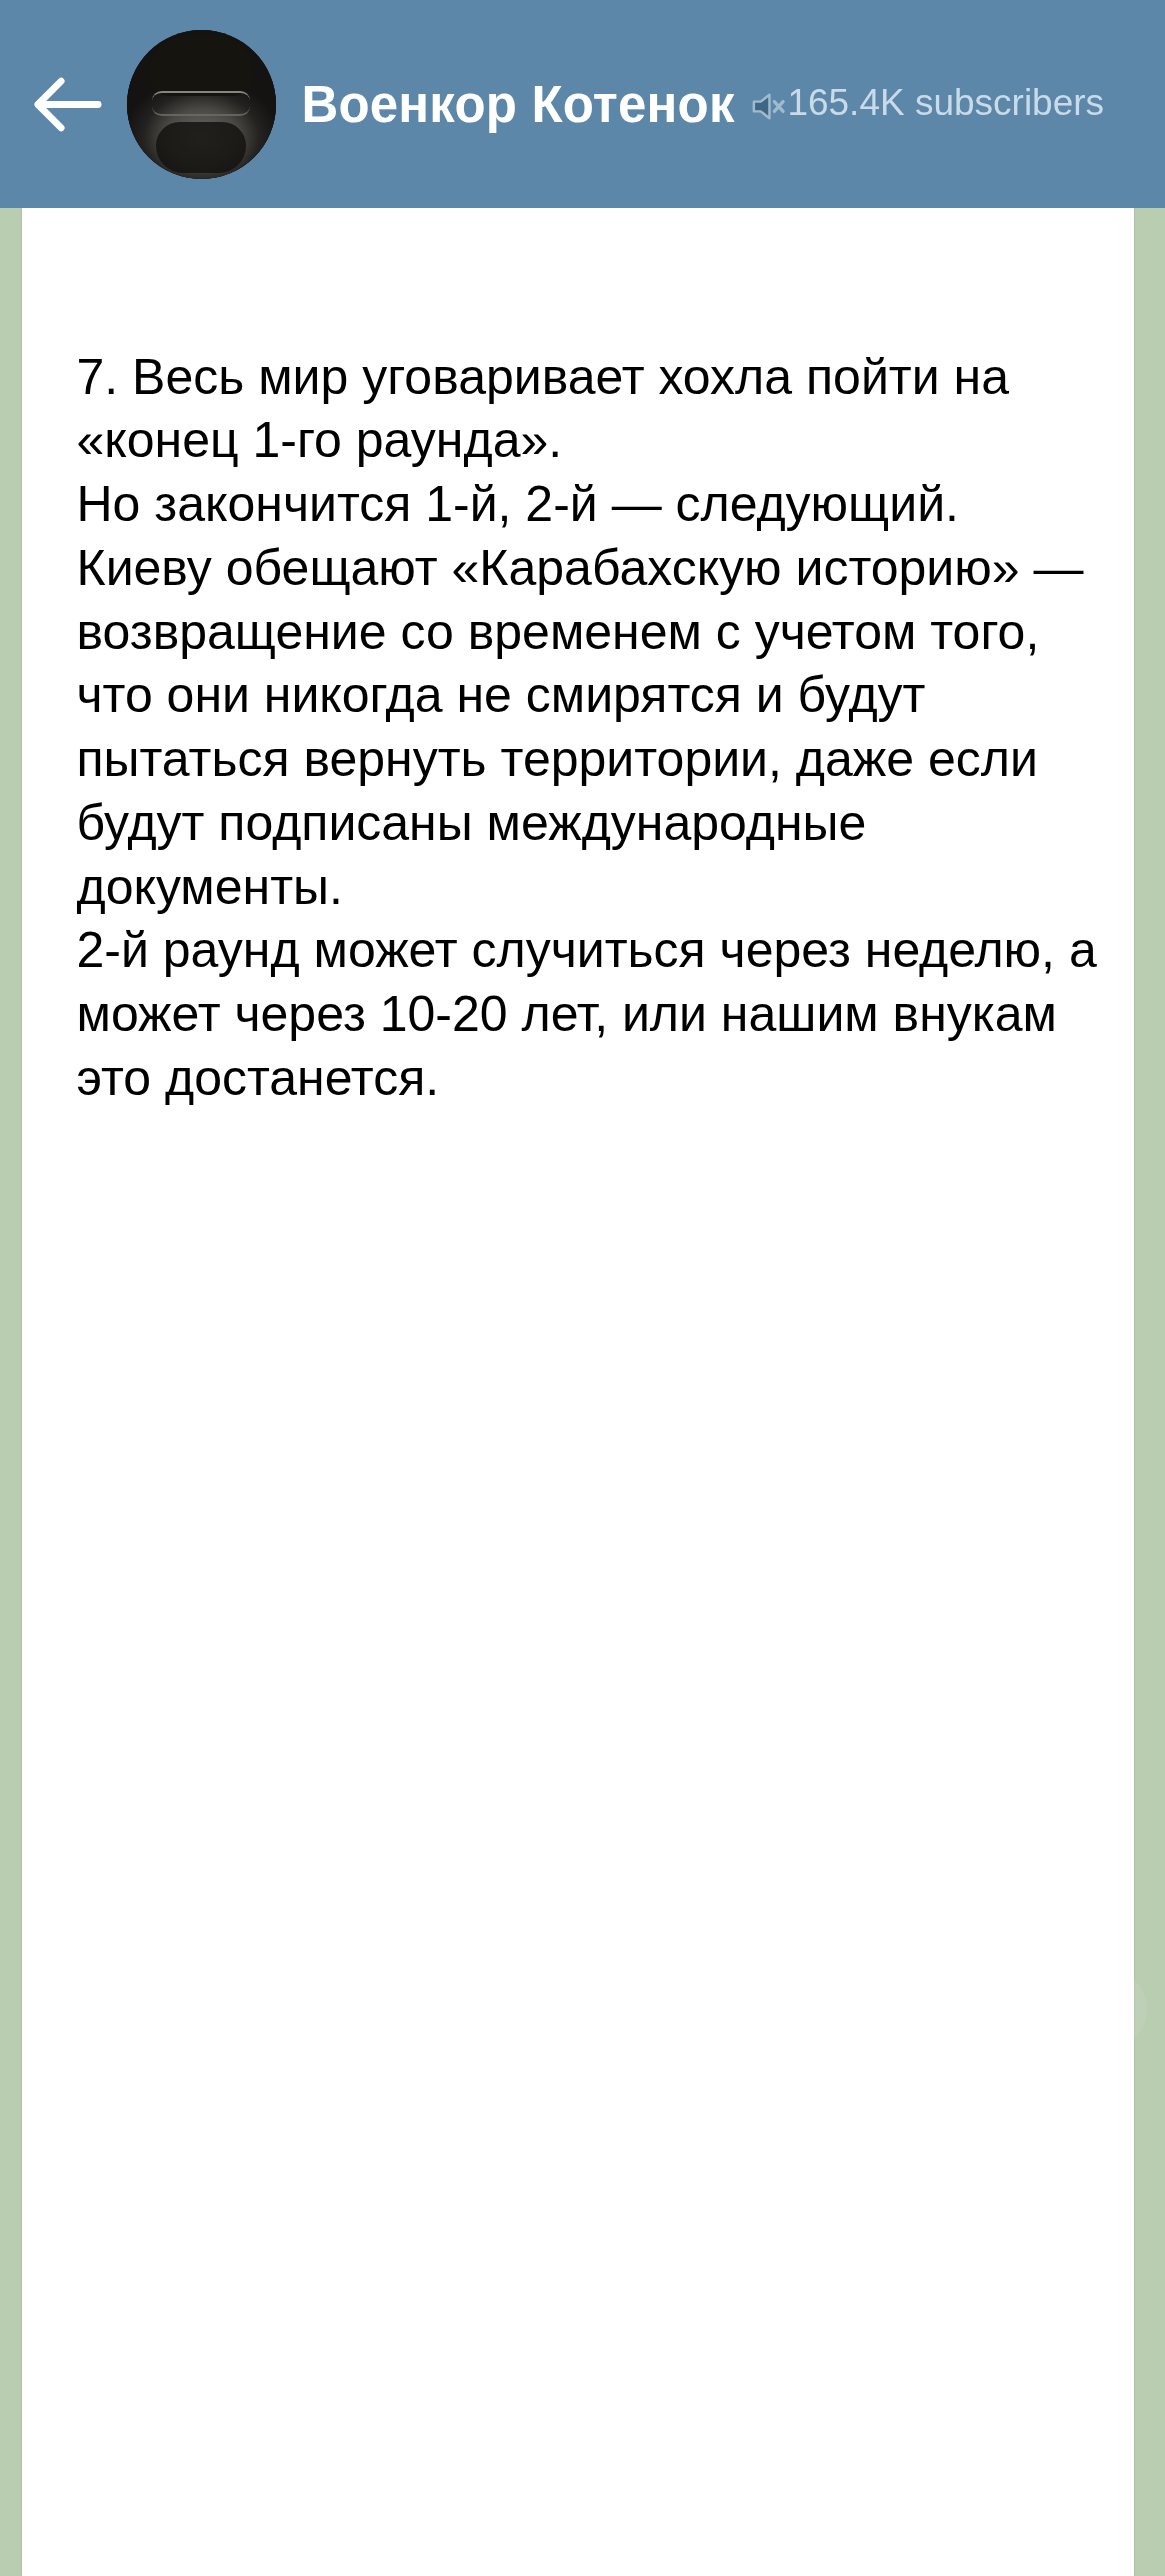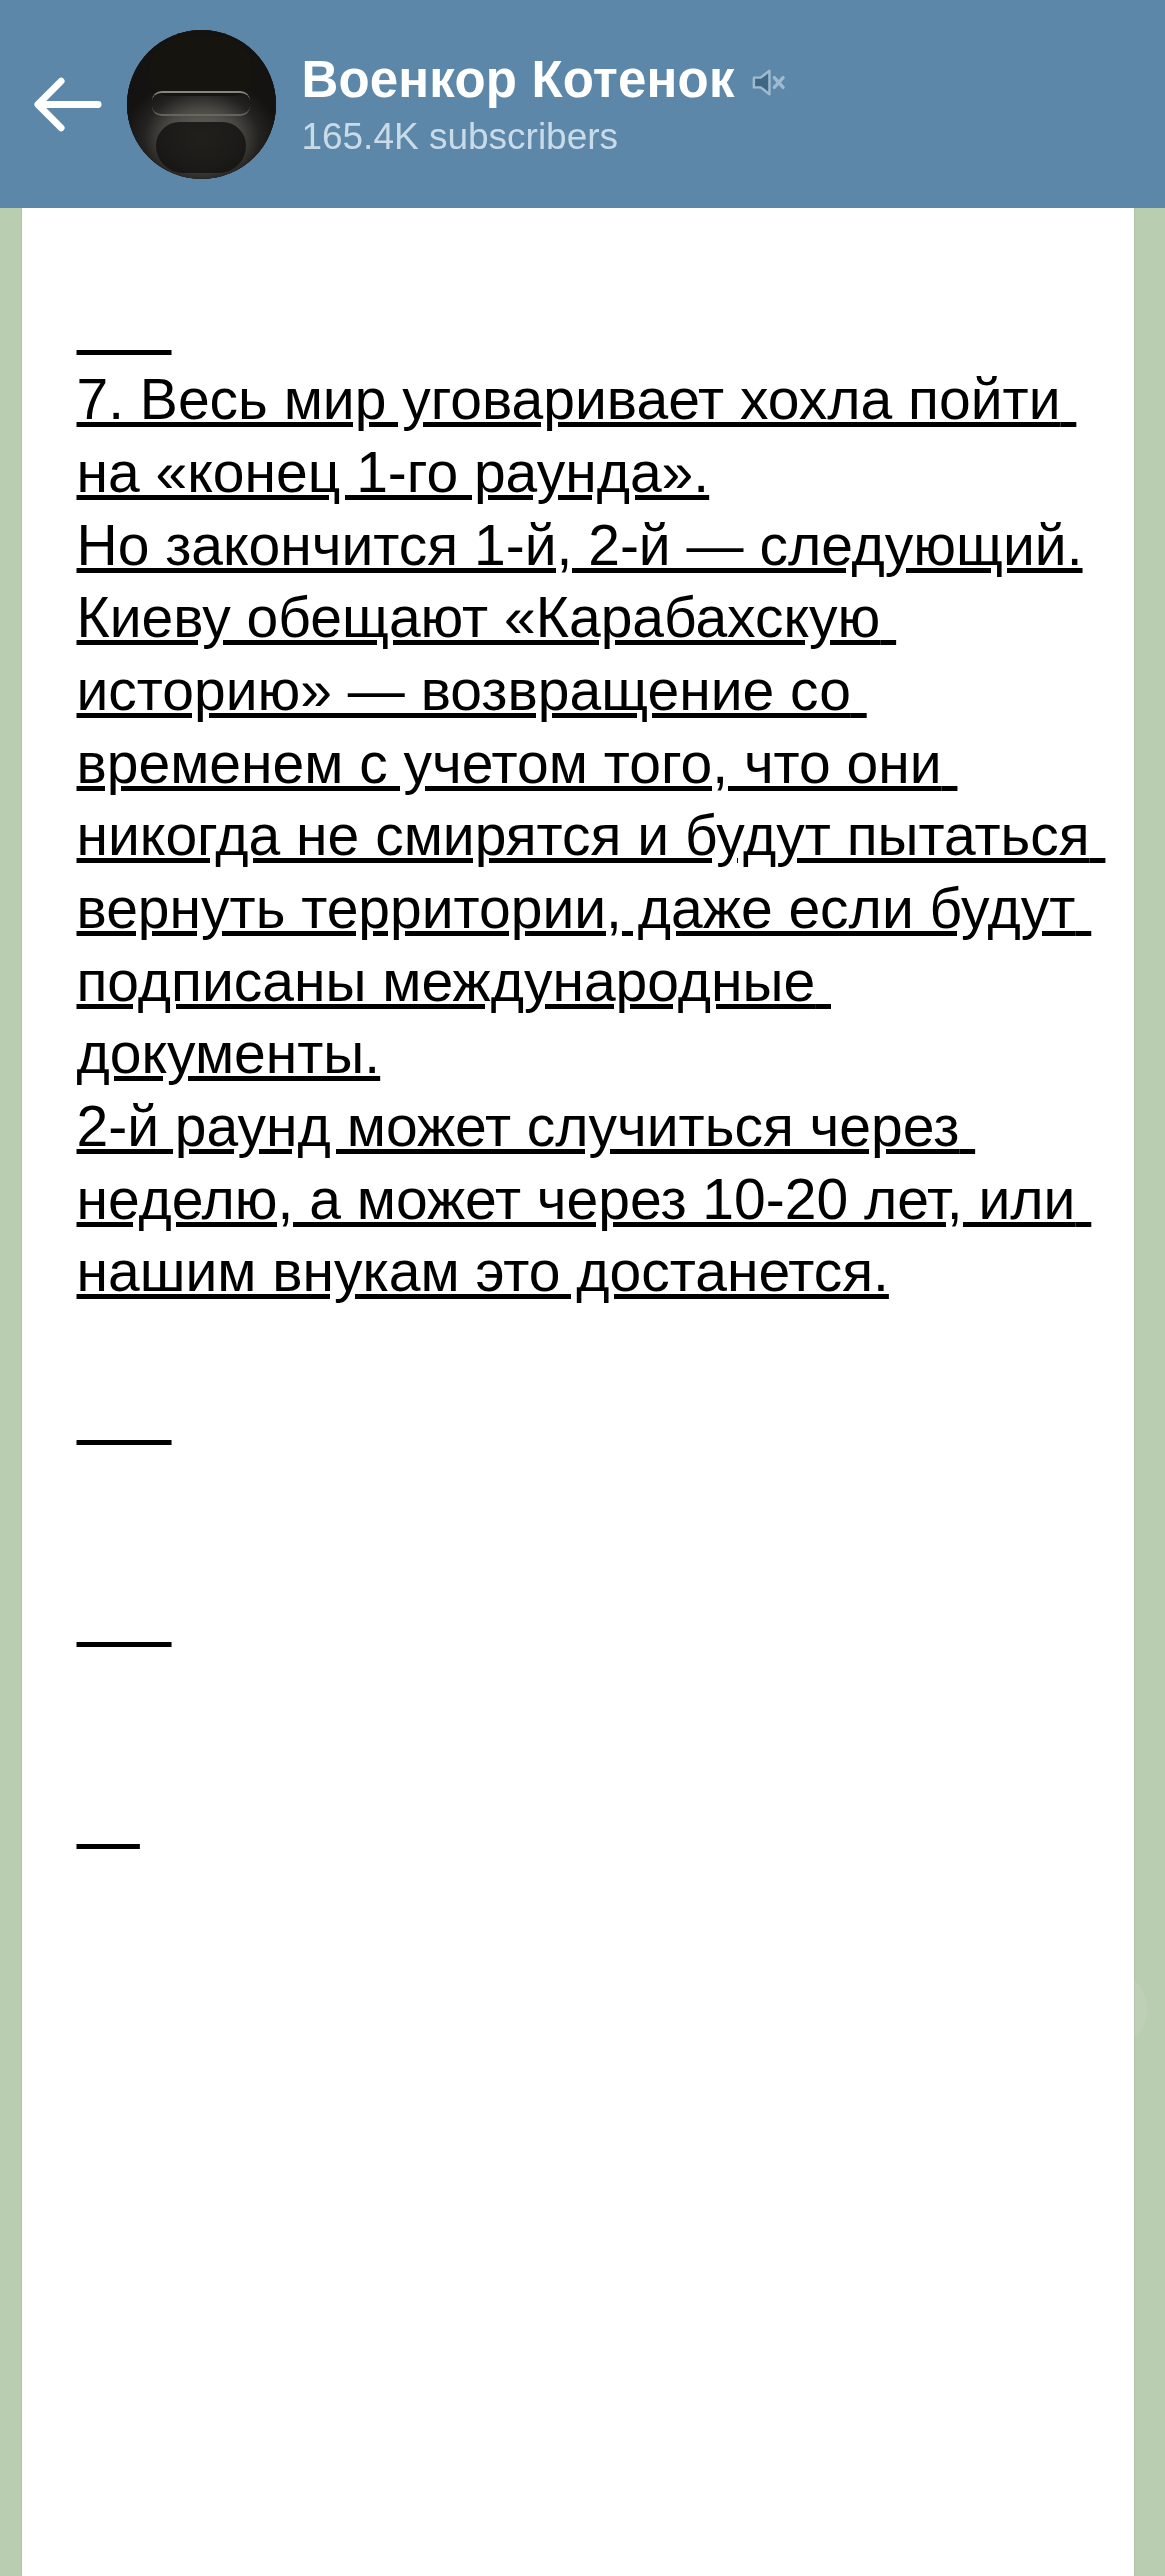--- a/index.html
+++ b/index.html
@@ -91,21 +91,21 @@
     position: absolute;
     bottom: 5.9px; left: 29px;
     width: 90px; height: 51px;
     border-radius: 39px 39px 45px 45px;
     background: rgba(20,19,17,0.85);
   }
 
   .title-wrap {
     margin-left: 25.4px;
     display: flex;
-    flex-direction: column;
+    flex-direction: row;
     justify-content: flex-end;
     min-width: 0;
   }
   .chat-title-row {
     display: flex;
     align-items: center;
     gap: 13.7px;
   }
   .chat-title {
     font-size: 51px;
@@ -137,26 +137,25 @@
     left: 21.5px;
     width: 1112px;
     min-height: 2443px;
     background: #ffffff;
     border-radius: 31px;
     box-shadow: 0 1px 2px rgba(0,0,0,0.16);
     box-sizing: border-box;
     padding: 47px 33px 39px 55px;
   }
   .msg-text {
-    font-size: 57px;
+    font-size: 50px;
     line-height: 1.275;
     color: #000000;
     white-space: pre-wrap;
     word-wrap: break-word;
-    text-decoration: underline;
   }
   .msg-para { margin: 0; }
   .msg-gap { height: 57px; }
 </style>
 </head>
 <body>
 
 <div class="wallpaper"></div>
 
 <div class="header">

